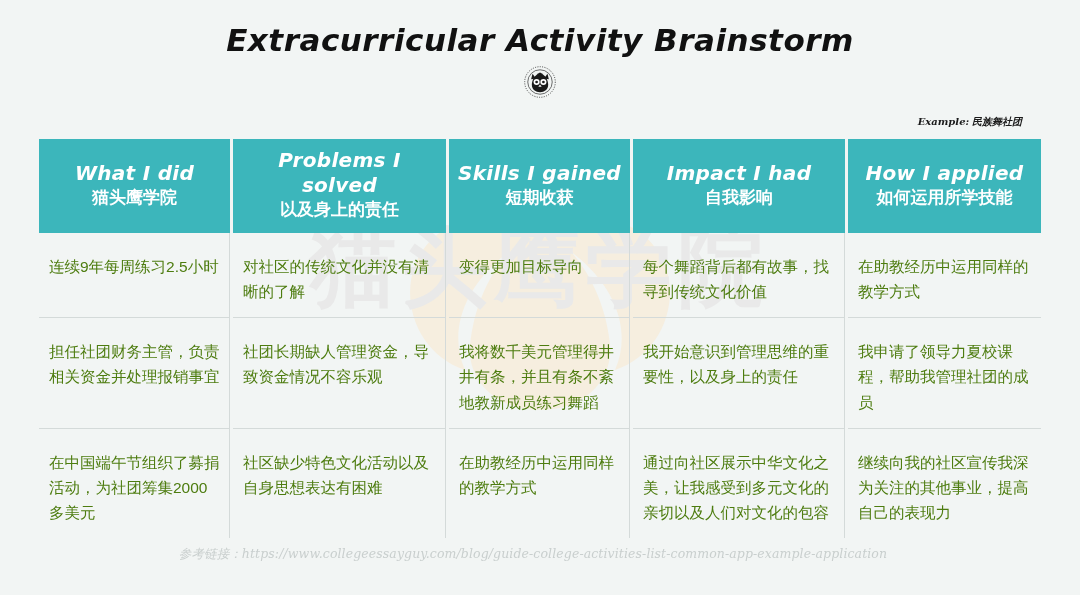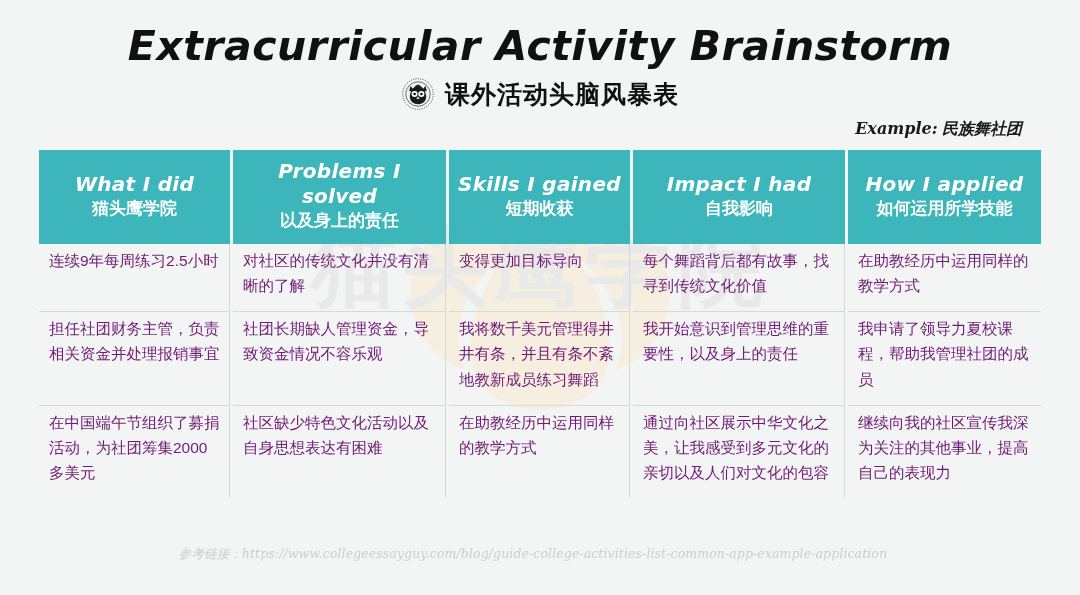--- a/index.html
+++ b/index.html
@@ -61,21 +61,21 @@
     box-sizing: border-box;
     padding: 0 36px;
   }
 
   
   #title-en {
     text-align: center;
     font-family: "DejaVu Sans", sans-serif;
     font-style: italic;
     font-weight: bold;
-    font-size: 41px;
+    font-size: 31px;
     color: #111111;
     letter-spacing: 0.5px;
     padding-top: 22px;
     line-height: 1.2;
   }
   #subtitle-row {
     display: flex;
     align-items: center;
     justify-content: center;
     gap: 10px;
@@ -88,25 +88,25 @@
   }
   #title-cn {
     font-family: "Liberation Sans", sans-serif;
     font-weight: bold;
     font-size: 25px;
     color: #111111;
     letter-spacing: 1px;
   }
   #example-row {
     text-align: right;
-    margin-top: 8px;
+    margin-top: 16px;
     padding-right: 22px;
     font-style: italic;
     font-weight: bold;
-    font-size: 16px;
+    font-size: 10px;
     color: #1a1a1a;
   }
   #example-row .ex-label {
     font-family: "DejaVu Serif", serif;
     font-style: italic;
   }
   #example-row .ex-value {
     font-family: "Liberation Sans", sans-serif;
     font-style: italic;
   }
@@ -140,26 +140,26 @@
   .th-cn {
     display: block;
     font-family: "Liberation Sans", sans-serif;
     font-size: 17px;
     font-weight: bold;
     line-height: 1.35;
     margin-top: 1px;
   }
   #brainstorm-table td {
     background: transparent;
-    padding: 4px 9px 13px 10px;
+    padding: 21px 9px 13px 10px;
     vertical-align: top;
     font-family: "Liberation Sans", sans-serif;
     font-size: 15.5px;
     line-height: 1.62;
-    color: #701a75;
+    color: #4d7c0f;
     border-bottom: 1px solid #d4dad9;
     border-right: 1px solid #d4dad9;
   }
   #brainstorm-table td.last-col {
     border-right: 0;
   }
   #brainstorm-table tr.last-row td {
     border-bottom: 0;
   }
 
@@ -210,21 +210,20 @@
         <path d="M50 22 C34 30 26 44 26 58 C26 72 37 80 50 80 C63 80 74 72 74 58 C74 44 66 30 50 22 Z"></path>
         <path d="M28 26 L38 40 L24 42 Z"></path>
         <path d="M72 26 L62 40 L76 42 Z"></path>
       </g>
       <circle cx="40" cy="50" r="9" fill="#ffffff"></circle>
       <circle cx="60" cy="50" r="9" fill="#ffffff"></circle>
       <circle cx="40" cy="50" r="4" fill="#1a1a1a"></circle>
       <circle cx="60" cy="50" r="4" fill="#1a1a1a"></circle>
       <path d="M50 57 L45 64 L55 64 Z" fill="#ffffff"></path>
     </svg>
-    <div id="title-cn">课外活动头脑风暴表</div>
   </div>
 
   <div id="example-row">
     <span class="ex-label">Example:</span>
     <span class="ex-value">民族舞社团</span>
   </div>
 
   <table id="brainstorm-table">
     <colgroup>
       <col style="width:19.3%">

